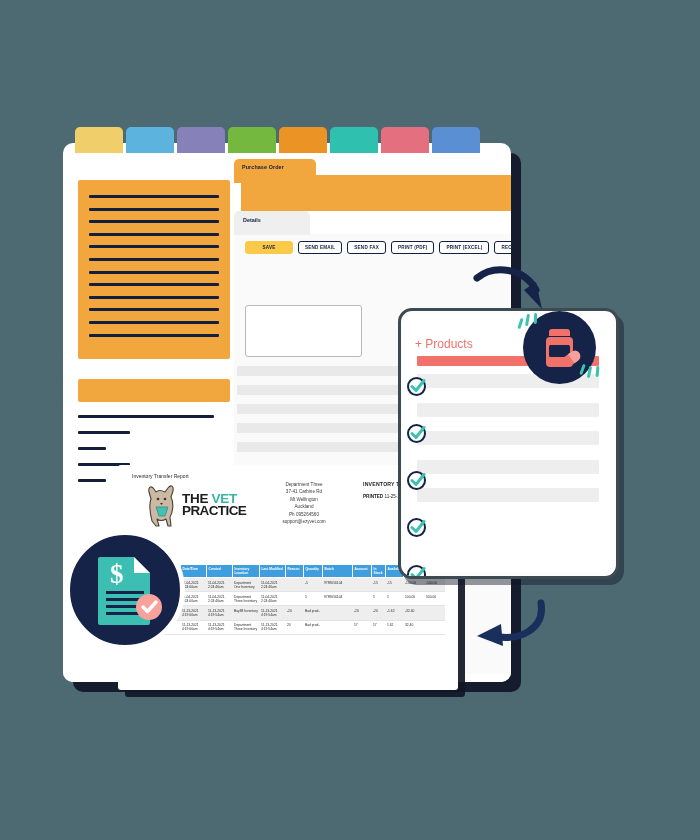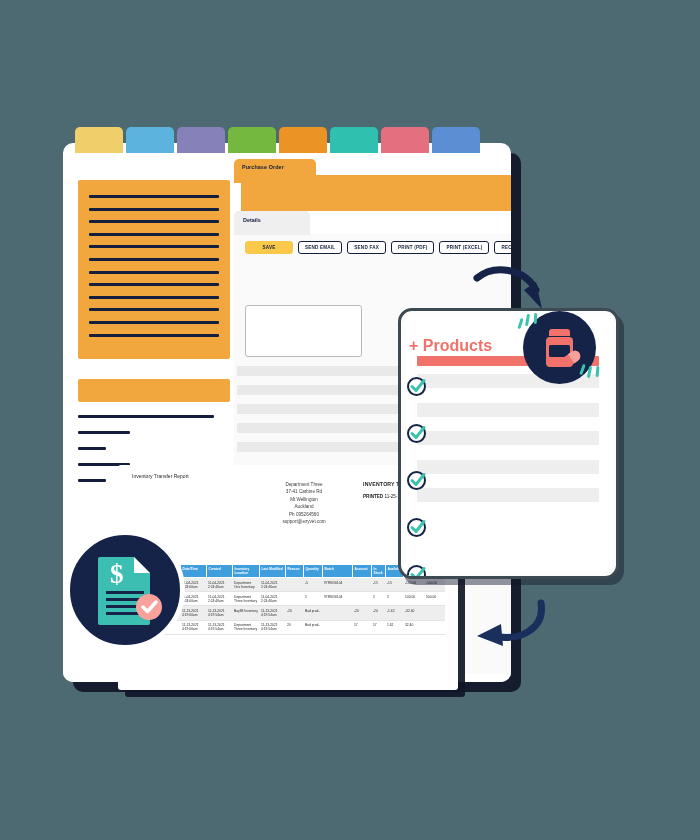--- a/index.html
+++ b/index.html
@@ -87,21 +87,21 @@
   table.rep-table tbody tr:nth-child(even){background:#ffffff;}
 
   
   .products{
     position:absolute;left:398px;top:308px;width:215px;height:265px;
     background:#fdfdfd;border:3px solid #3d4a52;border-radius:14px;
     box-shadow:5px 6px 0 rgba(16,22,40,.45);
     overflow:hidden;
   }
   .products .inner{position:absolute;inset:4px;background:#fff;border-radius:9px;}
-  .prod-title{position:absolute;left:8px;top:26px;color:#f0726b;font-size:16px;font-weight:700;}
+  .prod-title{position:absolute;left:14px;top:26px;color:#f0726b;font-size:12px;font-weight:400;}
   .prod-headbar{position:absolute;left:16px;top:45px;width:182px;height:10px;background:#f0726b;border-radius:1px;}
   .prod-rows{position:absolute;left:16px;top:63px;width:182px;}
   .prow{height:14px;background:#eeeeee;margin-bottom:14.5px;border-radius:1px;}
 
   .checks{position:absolute;left:6px;top:66px;}
   .chk{width:19px;height:19px;margin-bottom:28px;position:relative;}
   .chk .ring{position:absolute;inset:0;border:2.6px solid #142347;border-radius:50%;background:#fff;}
   .chk svg{position:absolute;left:2px;top:1px;}
 
   
@@ -183,20 +183,33 @@
         <div class="gb"></div>
         <div class="gb"></div>
         <div class="gb"></div>
       </div>
     </div>
   </div>
 
   <div class="report">
     <div class="rep-title">Inventory Transfer Report</div>
 
+    <div class="logo-wrap">
+      <svg width="34" height="44" viewBox="0 0 34 44">
+        <path d="M8 6 C5 2,2 4,3 9 L5 16 C3 21,4 30,6 38 L10 43 L13 43 L11 36 C13 38,17 38,20 36 L22 43 L25 43 L24 34 C27 29,28 20,25 14 L27 8 C28 3,25 1,22 5 L19 9 C15 7,12 7,10 9 Z" fill="#cbb9a3" stroke="#4a4036" stroke-width="1.1" stroke-linejoin="round"></path>
+        <circle cx="12" cy="16" r="1.3" fill="#3a332b"></circle>
+        <circle cx="19" cy="16" r="1.3" fill="#3a332b"></circle>
+        <path d="M14 20 L17 20 L15.5 22 Z" fill="#3a332b"></path>
+        <path d="M10 24 L22 24 L19 33 L13 33 Z" fill="#45c0b4" stroke="#2f8f86" stroke-width=".8"></path>
+      </svg>
+      <div class="logo-text">
+        <div class="l1"><span>THE </span><span class="vet">VET</span></div>
+        <div class="l2">PRACTICE</div>
+      </div>
+    </div>
 
     <div class="addr">
       <div>Department Three</div>
       <div>37-41 Carbine Rd</div>
       <div>Mt Wellington</div>
       <div>Auckland</div>
       <div>Ph 095264560</div>
       <div>support@ezyvet.com</div>
     </div>
 

